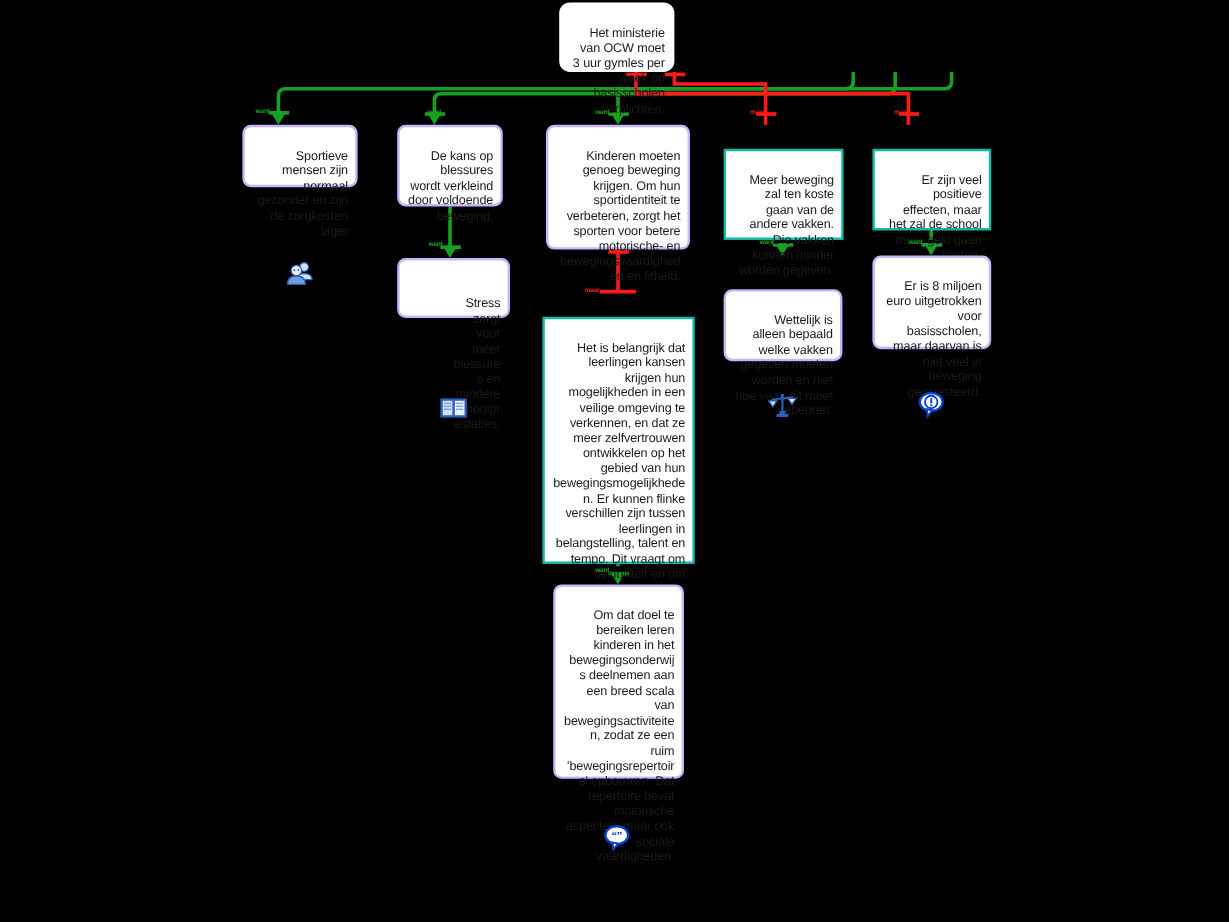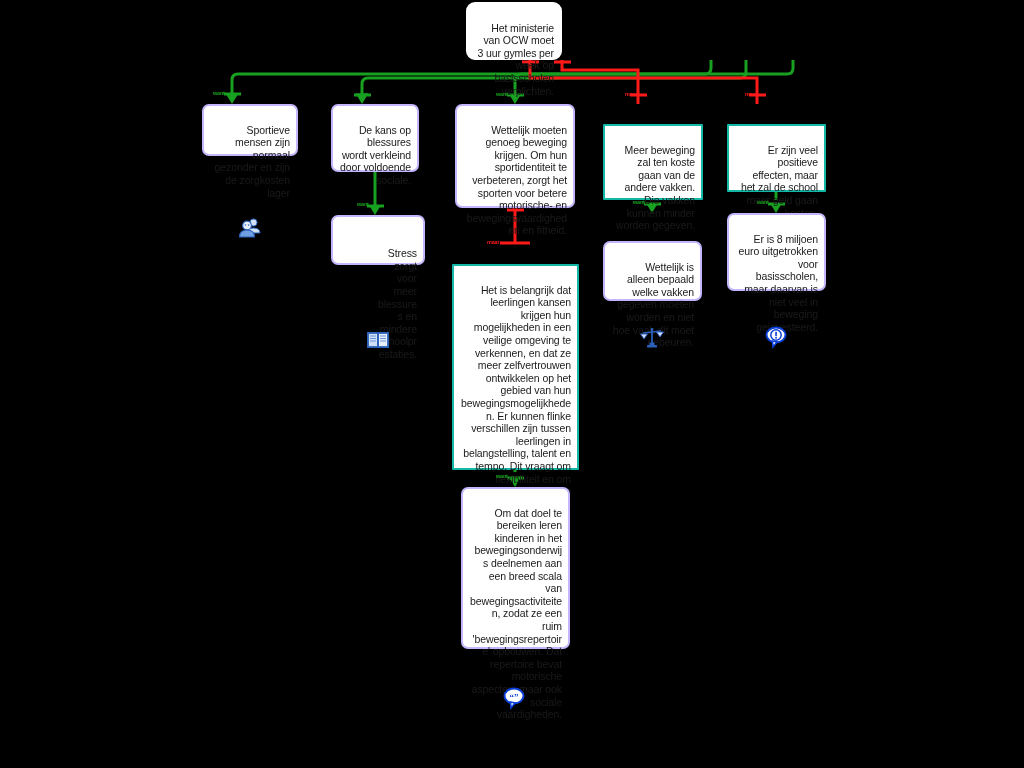--- a/index.html
+++ b/index.html
@@ -156,29 +156,29 @@
 
   <div class="node root" style="left:466px; top:2px; width:96px; height:58px;">
     <span>Het ministerie van OCW moet 3 uur gymles per week op basisscholen verplichten.</span>
   </div>
 
   <div class="node pro" style="left:202px; top:104px; width:96px; height:52px;">
     <span>Sportieve mensen zijn normaal gezonder en zijn de zorgkosten lager</span>
   </div>
 
   <div class="node pro" style="left:331px; top:104px; width:88px; height:68px;">
-    <span>De kans op blessures wordt verkleind door voldoende sociale.</span>
+    <span>De kans op blessures wordt verkleind door voldoende beweging.</span>
   </div>
 
   <div class="node pro" style="left:331px; top:215px; width:94px; height:50px;padding-left:44px;">
     <span>Stress zorgt voor meer blessures en mindere schoolprestaties.</span>
   </div>
 
   <div class="node pro" style="left:455px; top:104px; width:120px; height:104px;">
-    <span>Wettelijk moeten genoeg beweging krijgen. Om hun sportidentiteit te verbeteren, zorgt het sporten voor betere motorische- en bewegingsvaardigheden en fitheid.</span>
+    <span>Kinderen moeten genoeg beweging krijgen. Om hun sportidentiteit te verbeteren, zorgt het sporten voor betere motorische- en bewegingsvaardigheden en fitheid.</span>
   </div>
 
   <div class="node con" style="left:603px; top:104px; width:100px; height:76px;">
     <span>Meer beweging zal ten koste gaan van de andere vakken. Die vakken kunnen minder worden gegeven.</span>
   </div>
 
   <div class="node pro" style="left:603px; top:213px; width:99px; height:60px;margin-top:28px;">
     <span>Wettelijk is alleen bepaald welke vakken gegeven moeten worden en niet hoe vaak dit moet gebeuren.</span>
   </div>
 

